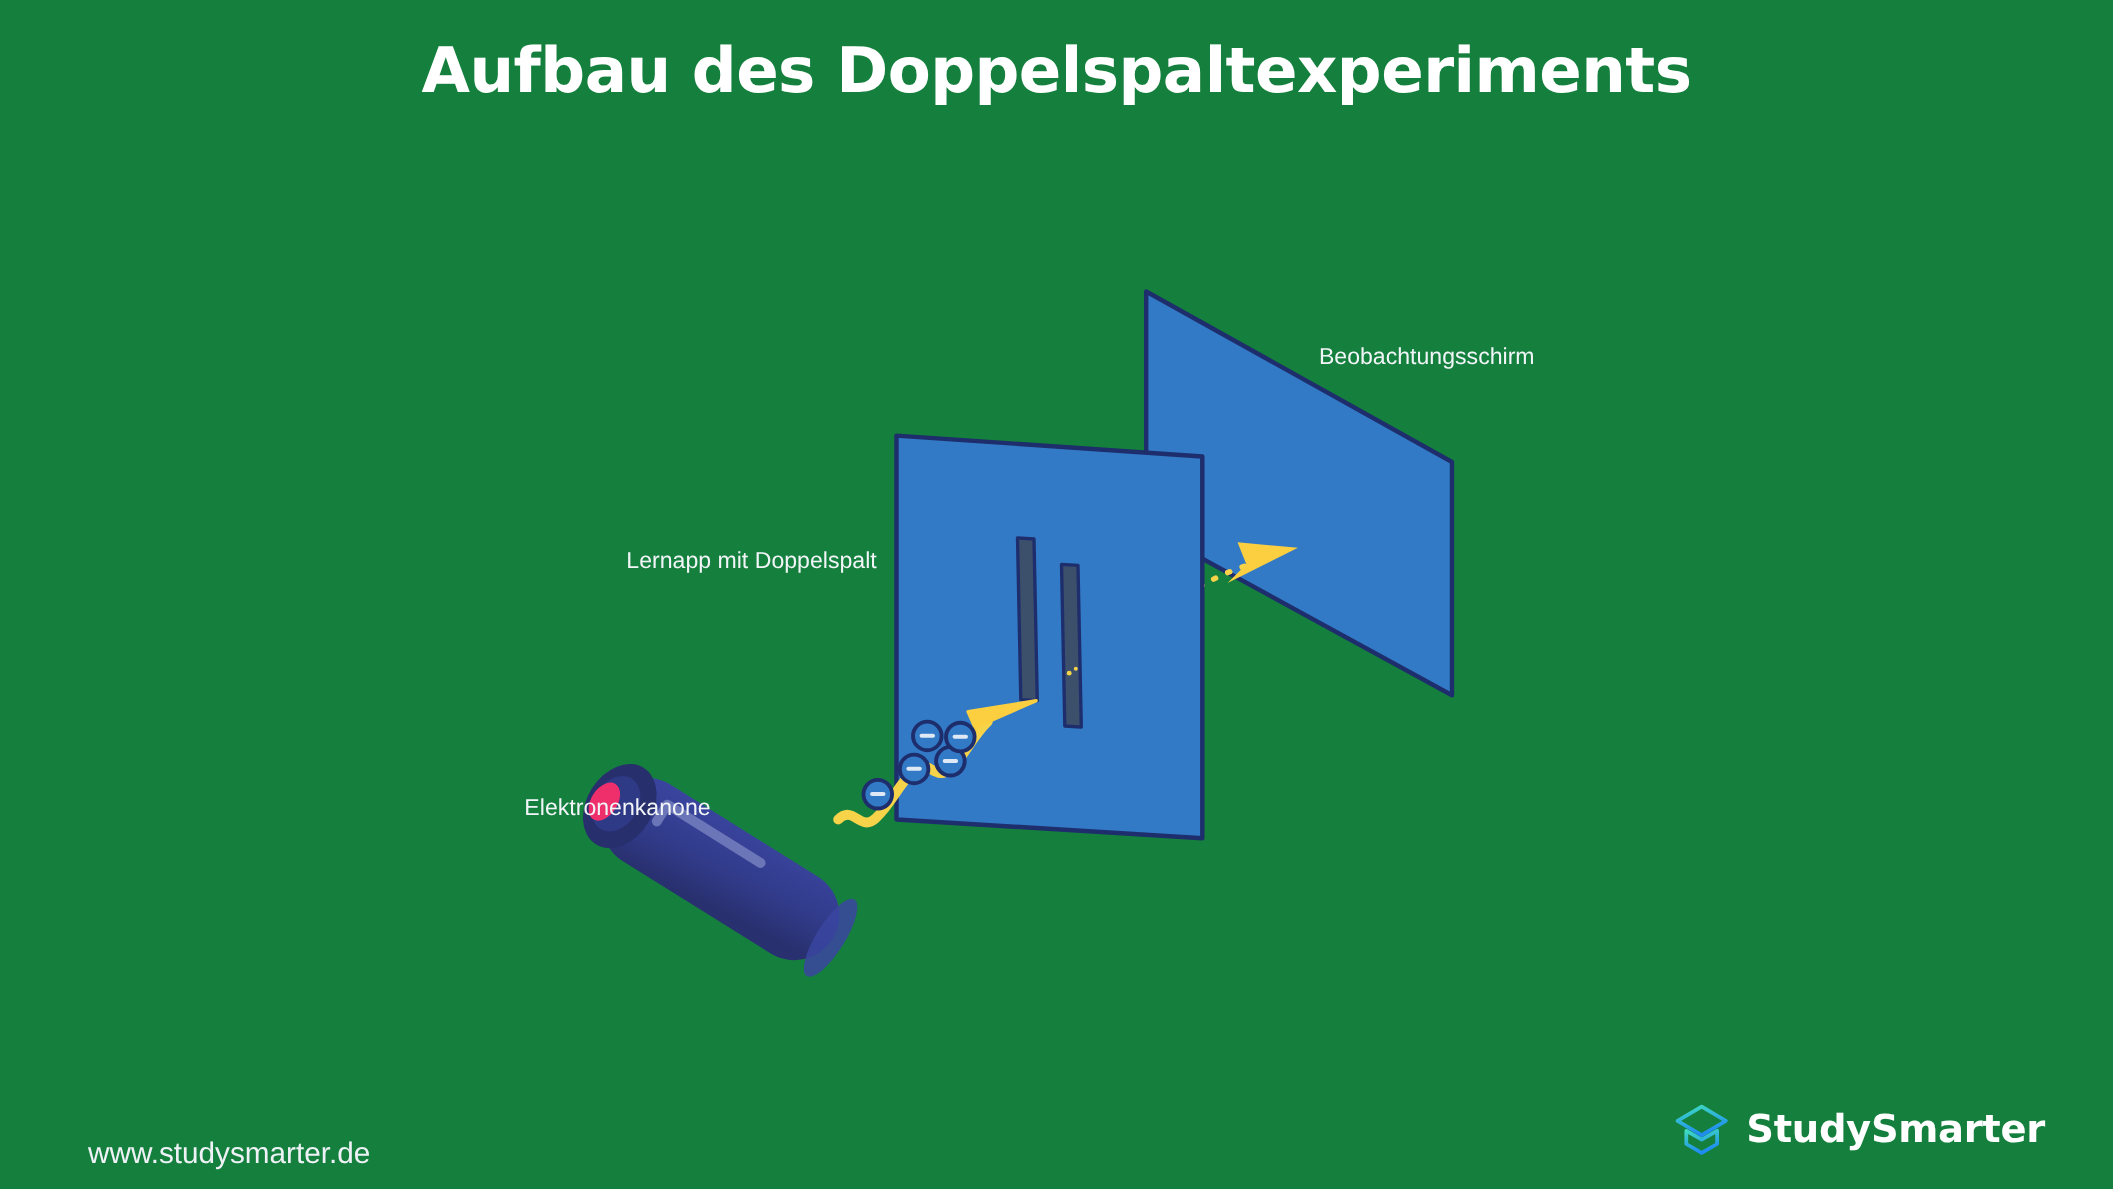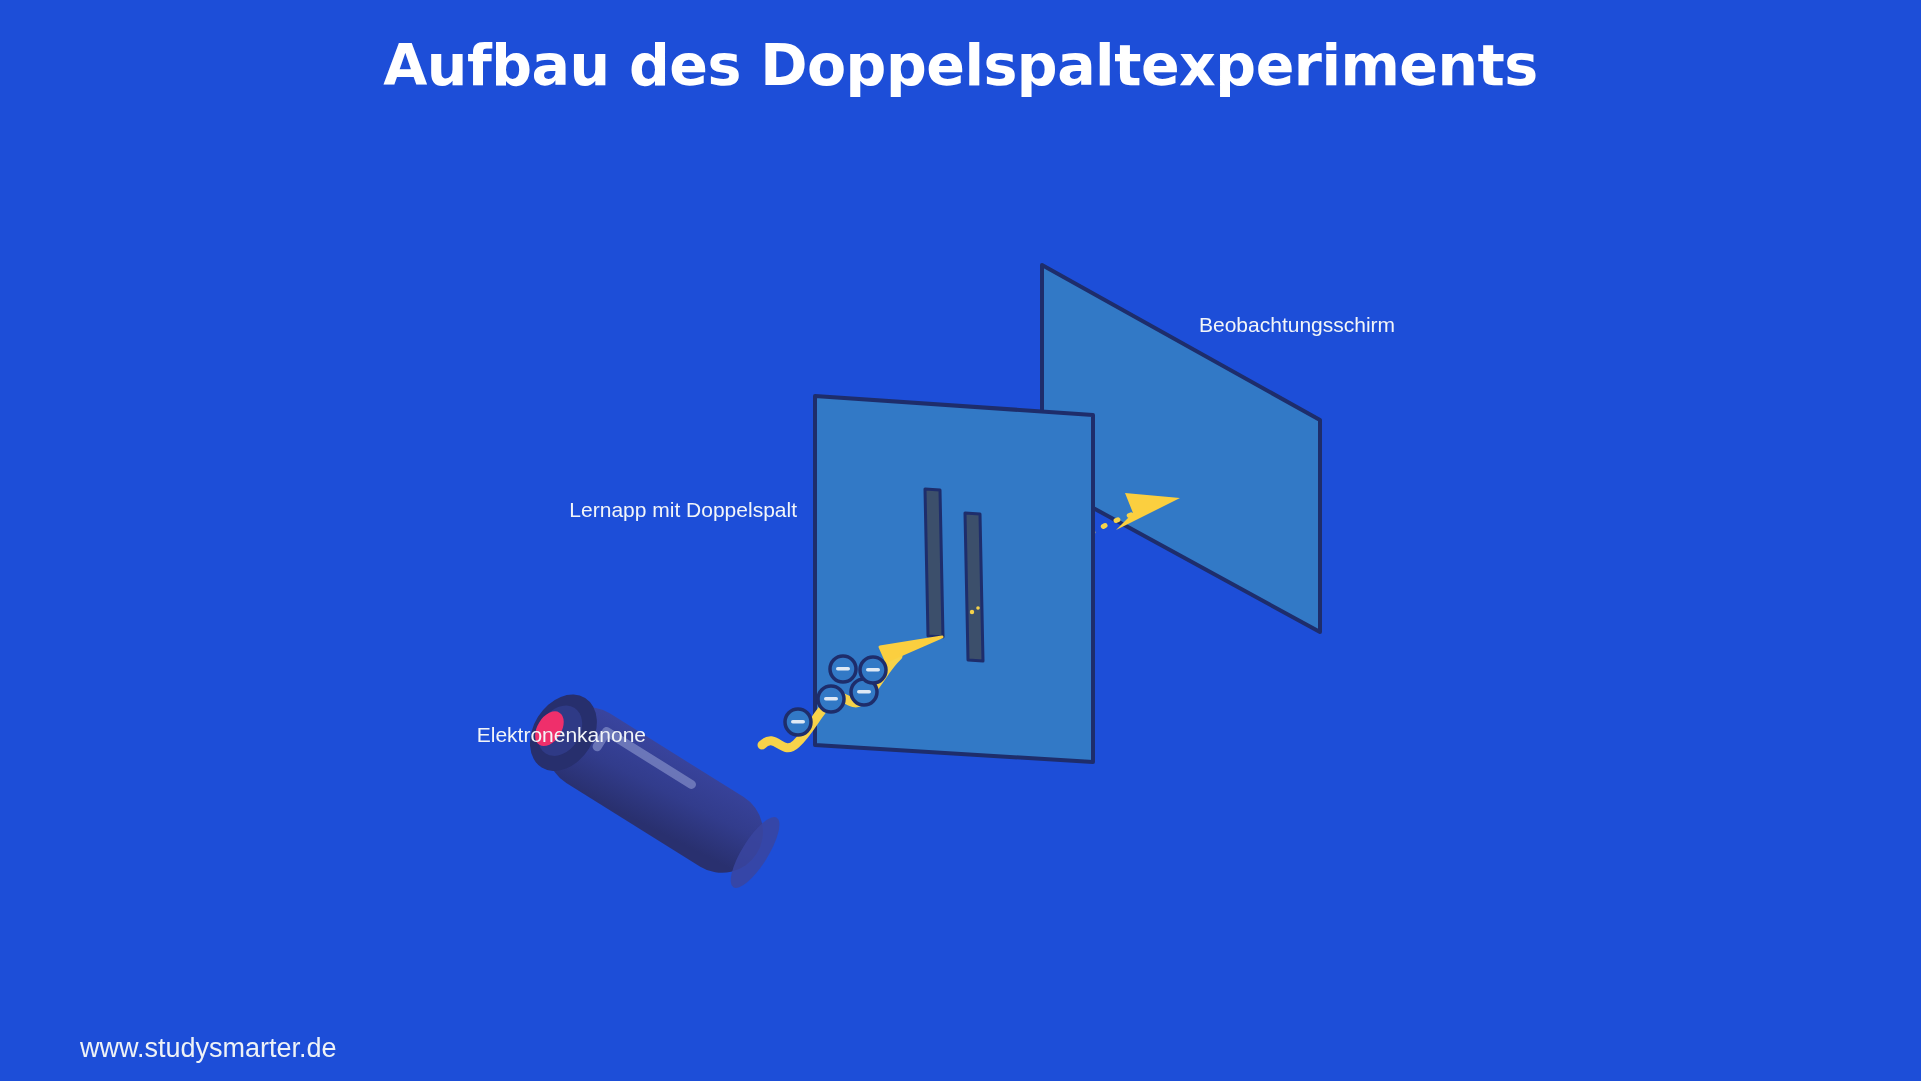--- a/index.html
+++ b/index.html
@@ -13,21 +13,21 @@
     height: 1081px;
     overflow: hidden;
     font-family: "Liberation Sans", sans-serif;
     position: relative;
   }
   #stage {
     position: absolute;
     top: 0; left: 0;
     width: 1921px;
     height: 1081px;
-    background: #1d4ed8;
+    background: #15803d;
   }
   .page-title {
     position: absolute;
     top: 32px;
     left: 0;
     width: 1921px;
     text-align: center;
     font-size: 57px;
     font-weight: 700;
     letter-spacing: -0.5px;
@@ -169,14 +169,25 @@
 
   <div class="diagram-label" id="label-observation">Beobachtungsschirm</div>
 
   <div class="diagram-label" id="label-slit-screen">Lernapp mit Doppelspalt</div>
 
   <div class="diagram-label" id="label-gun">Elektronenkanone</div>
 
   <div class="footer-text" id="footer-url">www.studysmarter.de</div>
 
 
+  <div id="brand-logo">
+    <svg width="54" height="54" viewBox="0 0 54 54">
+
+      <path d="M13 28 L27 36 L41 28 L41 40 L27 48 L13 40 Z" fill="none" stroke="url(#capGrad)" stroke-width="3.4" stroke-linejoin="round"></path>
+
+      <path d="M27 6 L49 19 L27 32 L5 19 Z" fill="none" stroke="url(#capGrad)" stroke-width="3.4" stroke-linejoin="round"></path>
+
+      <path d="M27 19 L27 36" stroke="url(#capGrad)" stroke-width="3.4" stroke-linecap="round"></path>
+    </svg>
+    <span id="brand-wordmark">StudySmarter</span>
+  </div>
 
 </div>
 
 </body></html>

